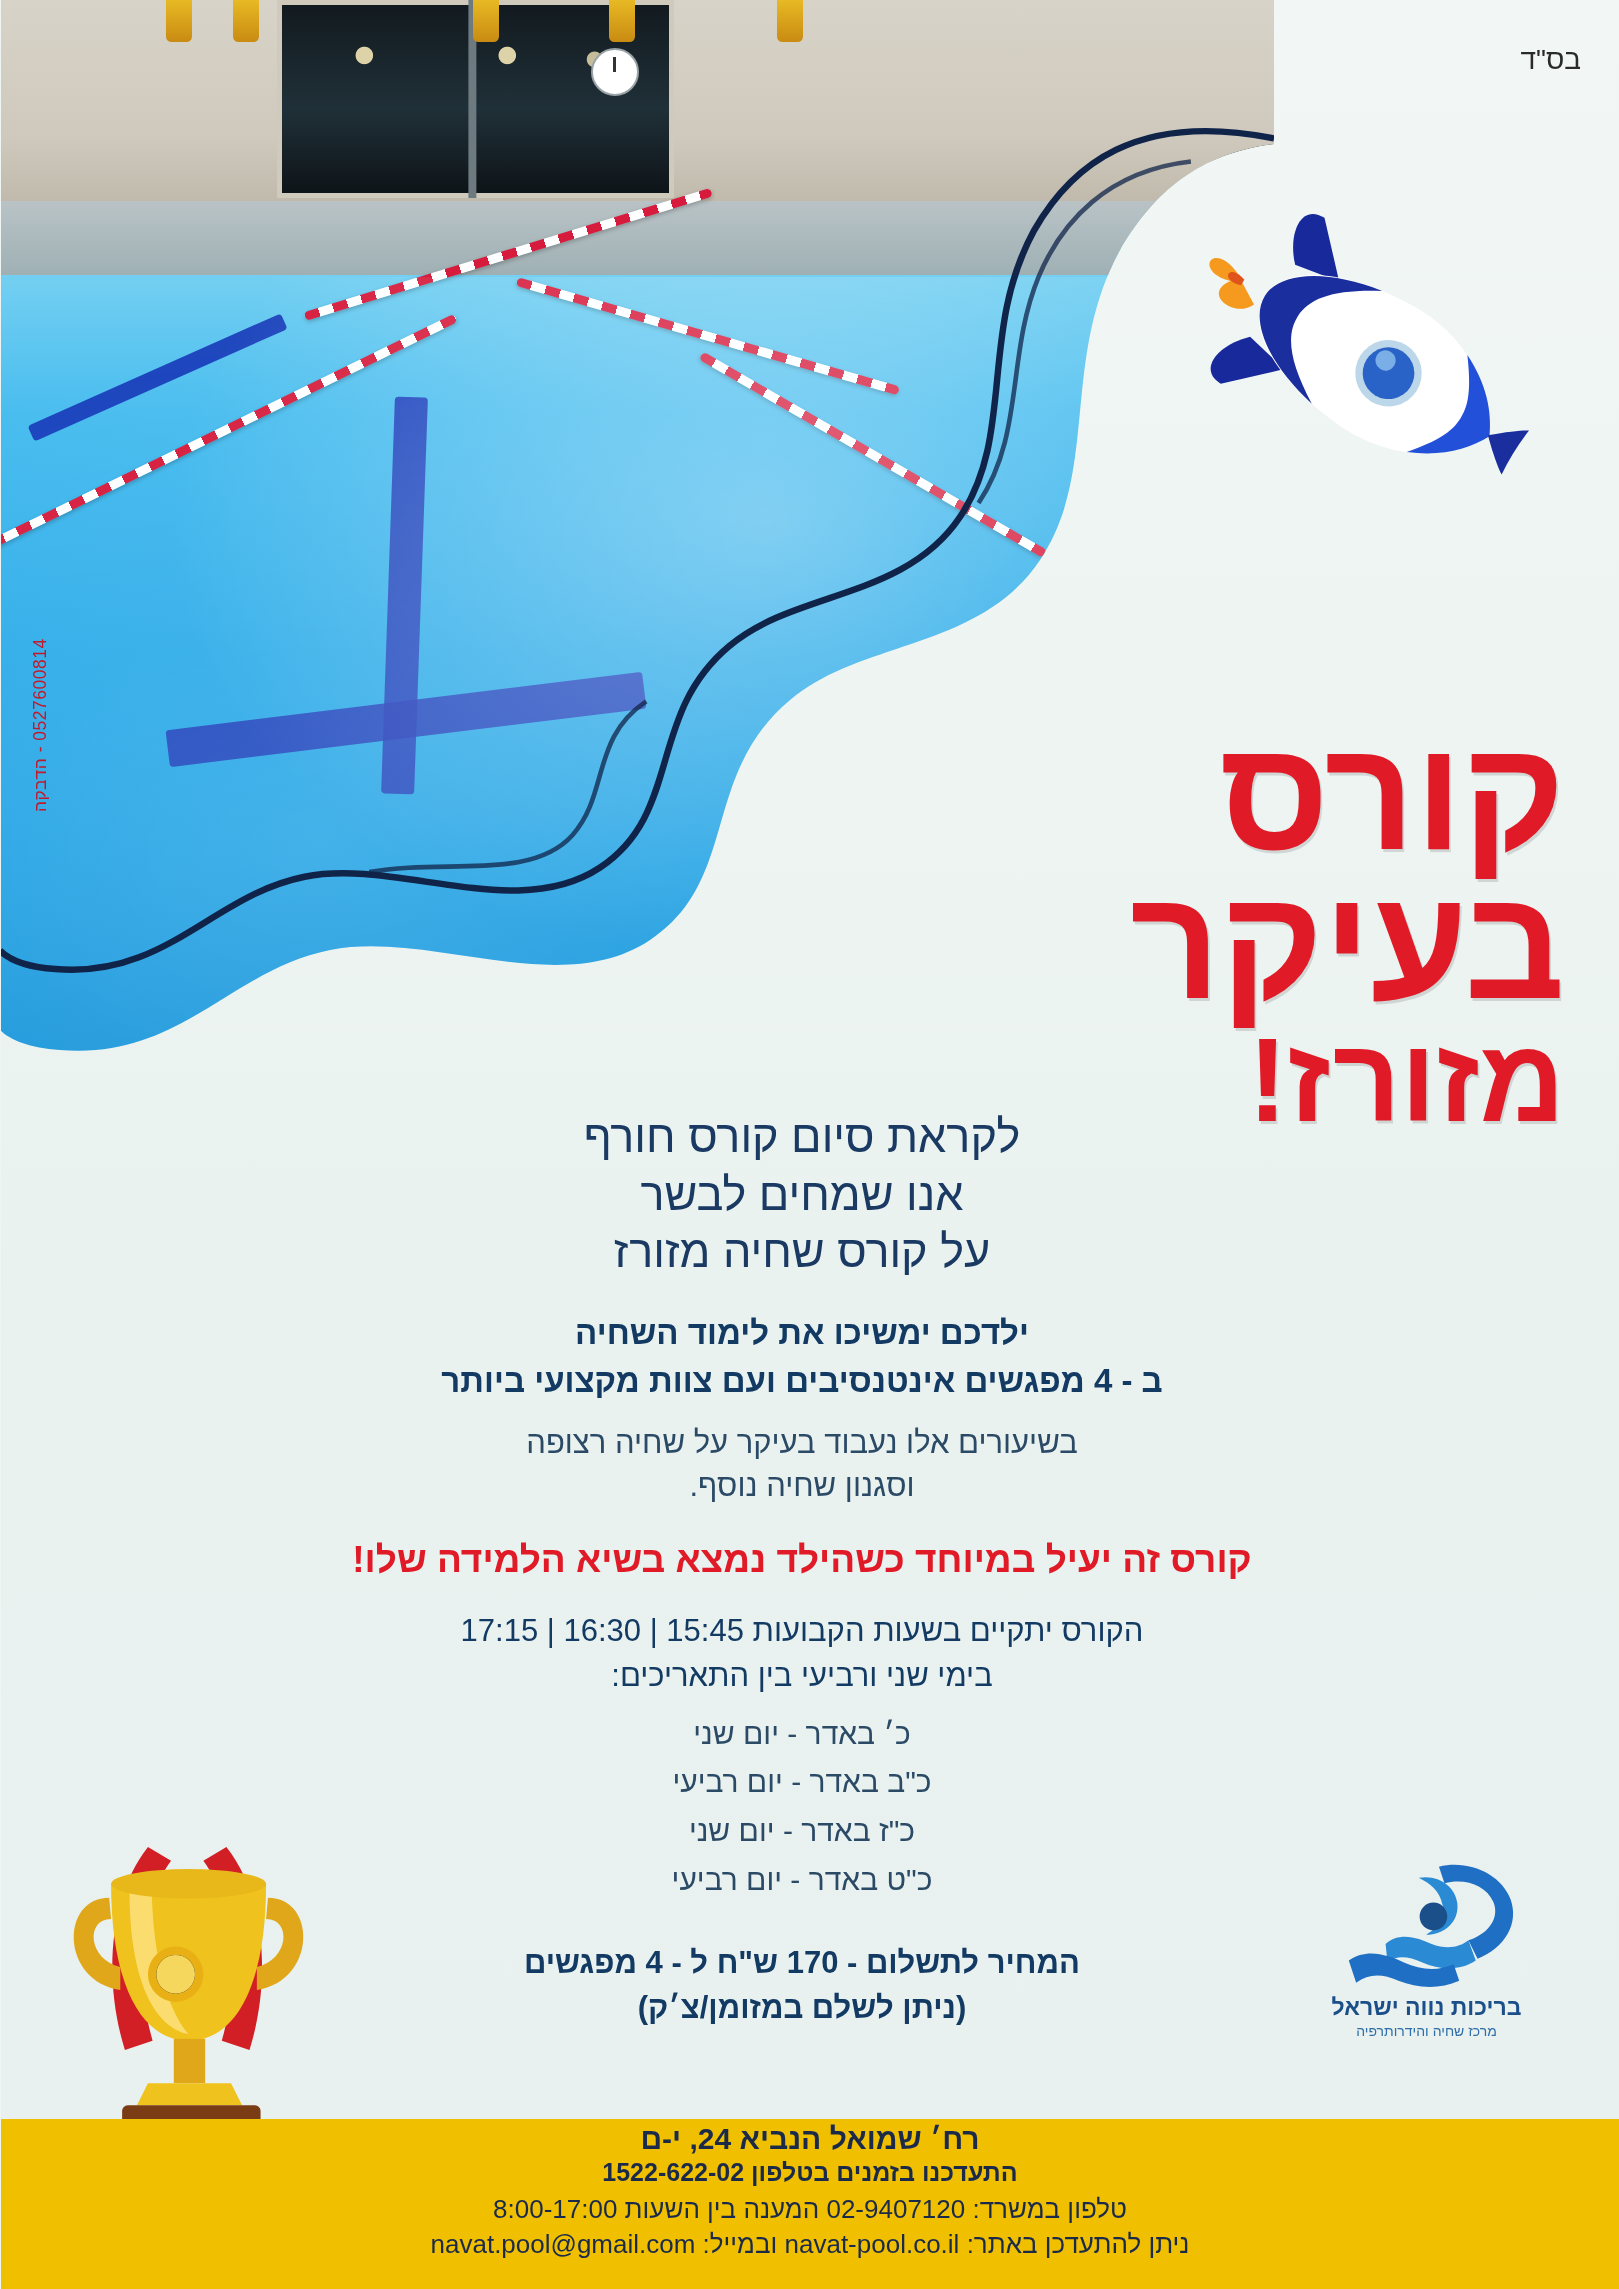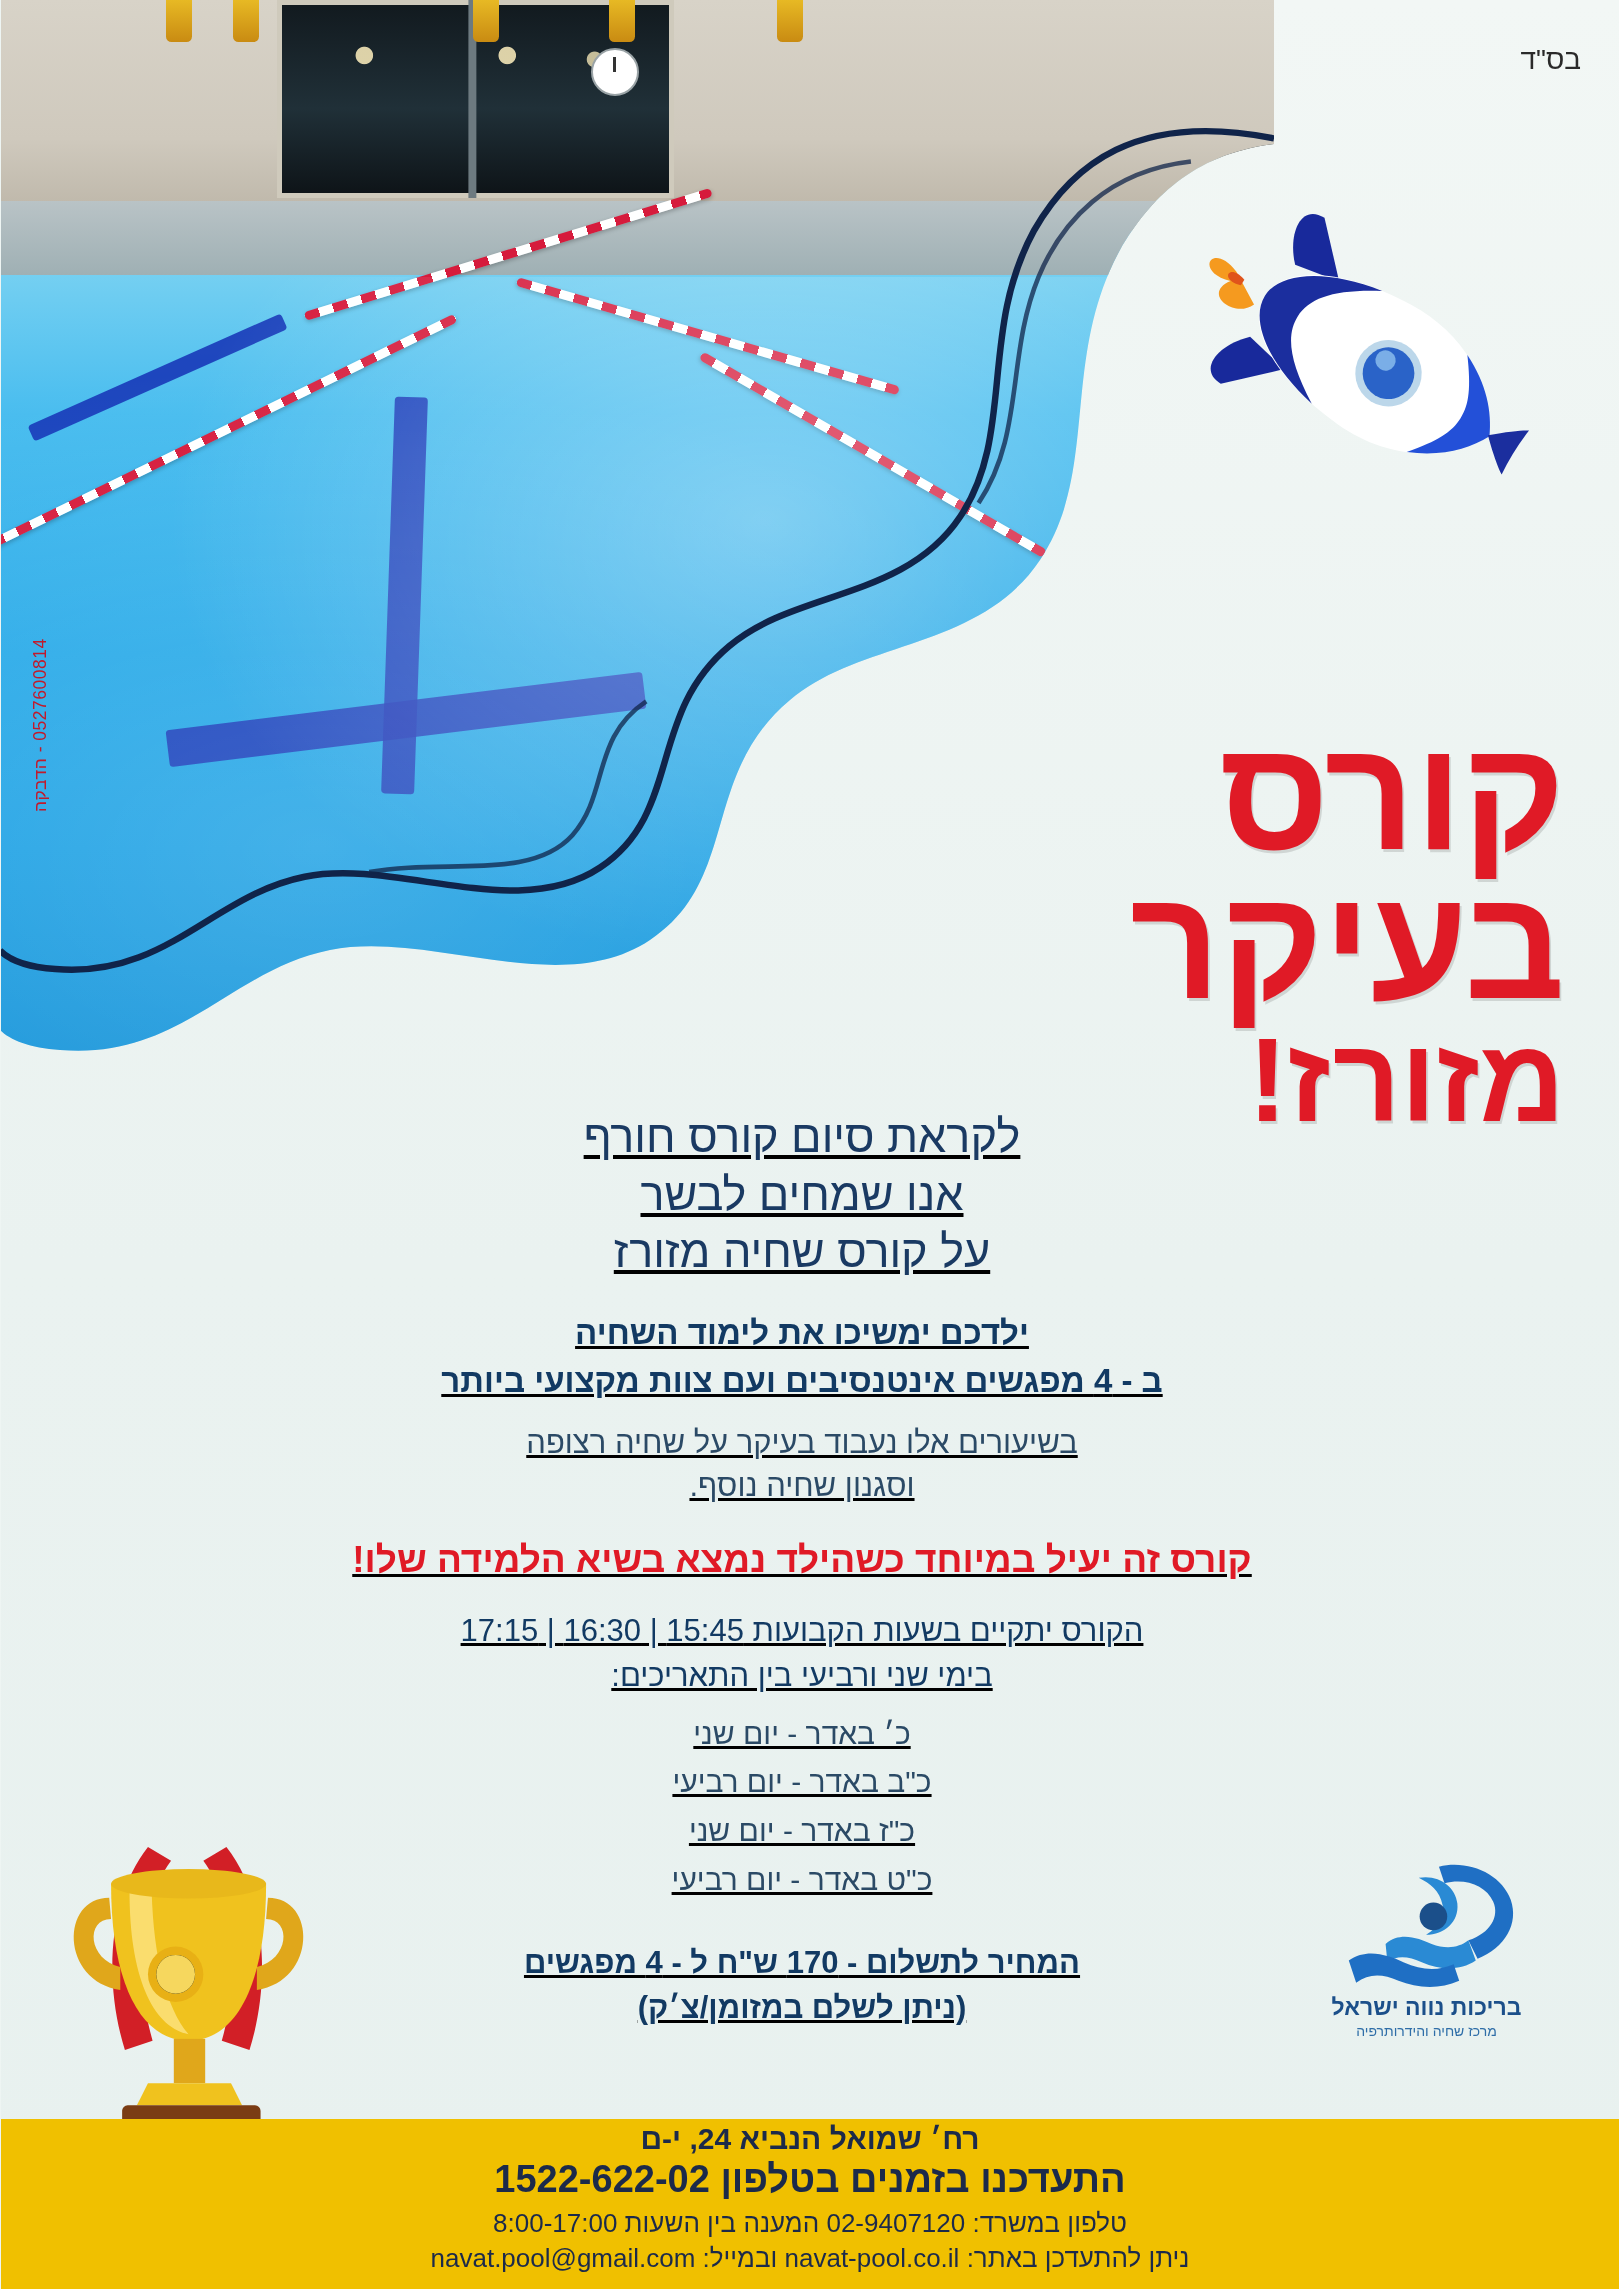--- a/index.html
+++ b/index.html
@@ -94,21 +94,21 @@
     position:absolute;right:55px;top:720px;width:923px;text-align:right;
     color:#e01a26;font-weight:bold;line-height:.95;
     text-shadow:1.8px 2.8px 0 rgba(0,0,0,.12);
   }
   .headline .l1{font-size:157px;display:block;}
   .headline .l2{font-size:157px;display:block;}
   .headline .l3{font-size:118px;display:block;margin-top:5.5px;}
 
   
   .body{
-    position:absolute;right:16px;left:0;top:1108px;text-align:center;text-decoration:underline;
+    position:absolute;right:16px;left:0;top:1108px;text-align:center;
   }
   .sub-blue{
     color:#1a3a63;font-size:45px;line-height:1.28;margin:0 auto;
   }
   .b-strong{
     color:#123a63;font-weight:bold;font-size:33px;line-height:1.45;margin-top:28px;
   }
   .b-plain{
     color:#2b4a66;font-size:31px;line-height:1.4;margin-top:16.6px;
   }
@@ -135,21 +135,21 @@
   .logo .l-name{color:#1b4f8a;font-weight:bold;font-size:23px;margin-top:3.7px;}
   .logo .l-sub{color:#2f6ea8;font-size:14px;margin-top:2.8px;}
 
   
   .footer{
     position:absolute;left:0;bottom:0;width:1620px;height:171px;
     background:#f0c000;
     text-align:center;color:#1c2a4a;
   }
   .footer .f1{font-size:30px;font-weight:bold;padding-top:3px;}
-  .footer .f2{font-size:38px;font-weight:bold;margin-top:1.8px;text-align:center;}
+  .footer .f2{font-size:25px;font-weight:bold;margin-top:1.8px;text-align:center;}
   .footer .f3{font-size:26px;margin-top:7.4px;}
   .footer .f4{font-size:26px;margin-top:3.7px;}
 </style>
 </head>
 <body>
 
 <div class="page">
 
   <div class="photo-wrap">
     <div class="photo">

